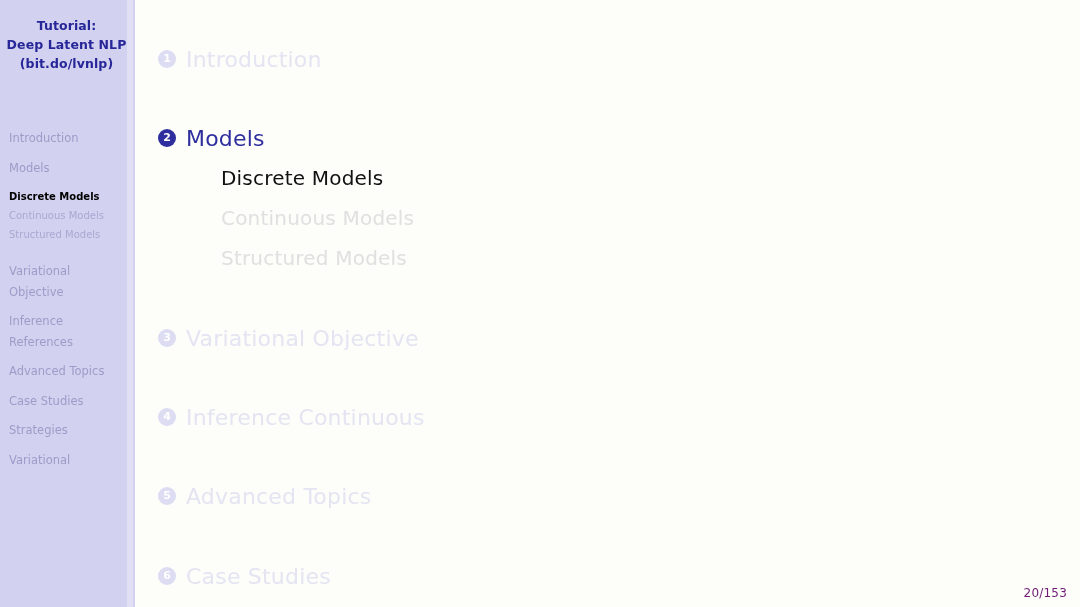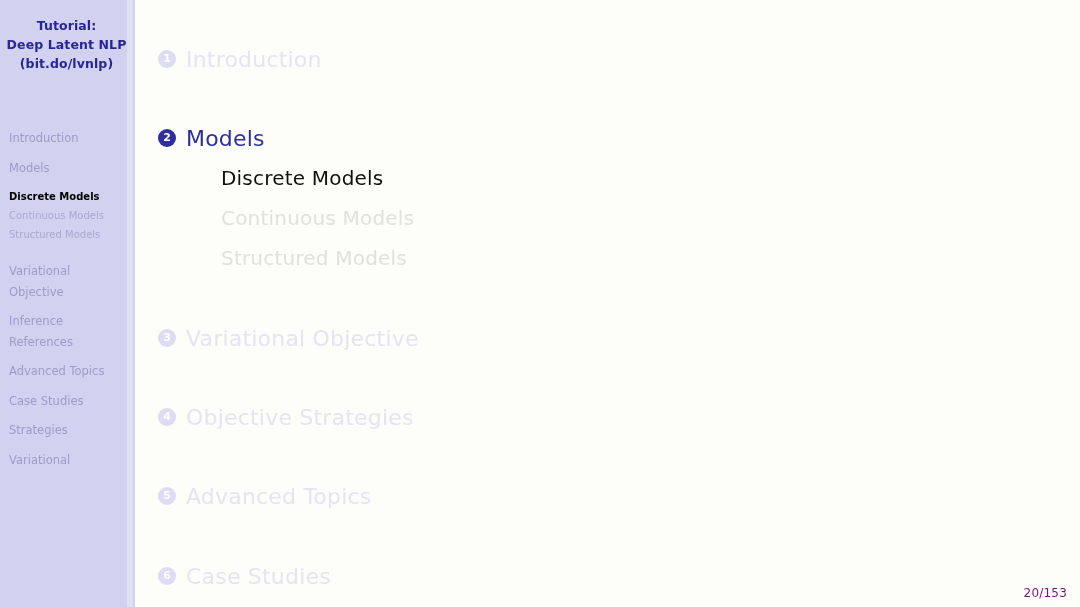--- a/index.html
+++ b/index.html
@@ -252,21 +252,21 @@
       <span>Structured Models</span>
     </div>
 
     <div class="toc-section" style="top:323px;">
       <span class="badge">3</span>
       <span class="sec-label">Variational Objective</span>
     </div>
 
     <div class="toc-section" style="top:402px;">
       <span class="badge">4</span>
-      <span class="sec-label">Objective Strategies</span>
+      <span class="sec-label">Inference Continuous</span>
     </div>
 
     <div class="toc-section" style="top:481px;">
       <span class="badge">5</span>
       <span class="sec-label">Advanced Topics</span>
     </div>
 
     <div class="toc-section" style="top:561px;">
       <span class="badge">6</span>
       <span class="sec-label">Case Studies</span>

